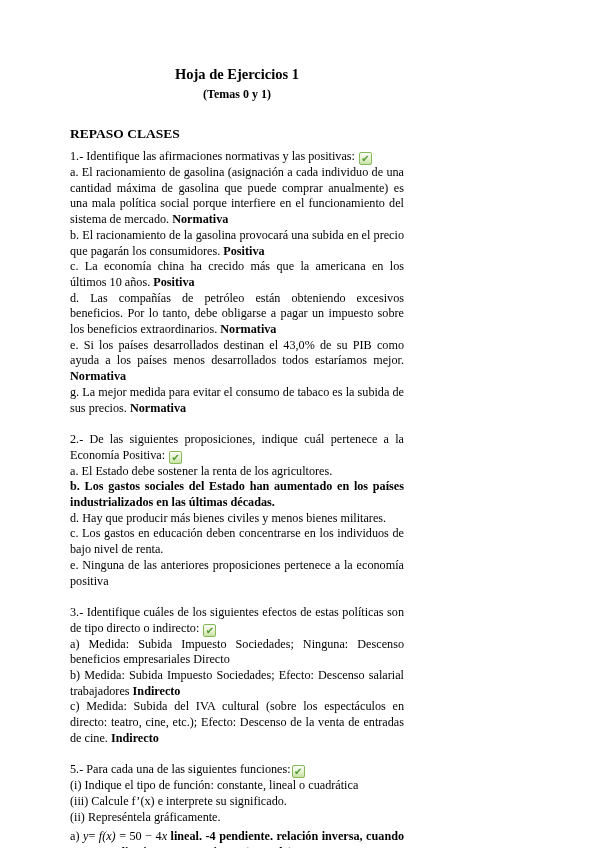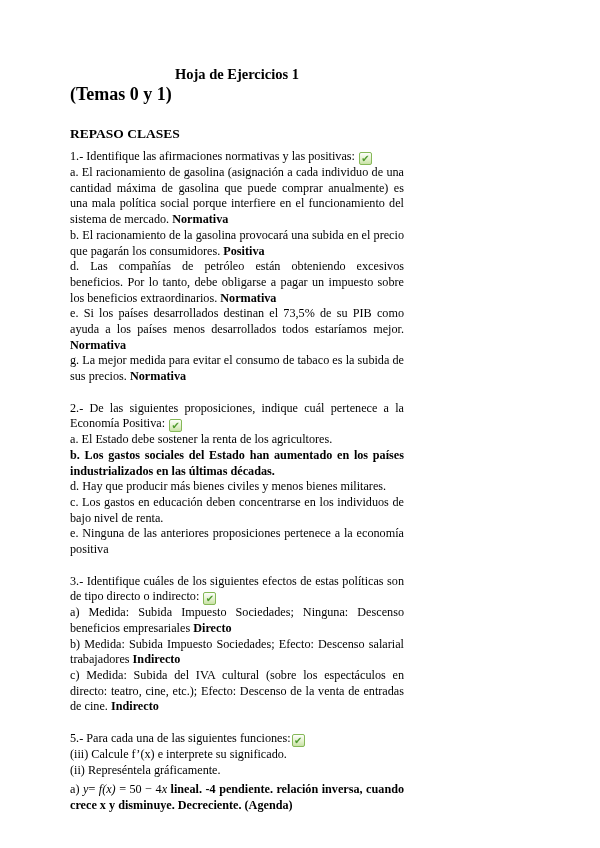--- a/index.html
+++ b/index.html
@@ -17,22 +17,22 @@
   }
   .title{
     margin:0;
     text-align:center;
     font-size:14.5px;
     font-weight:bold;
     line-height:20px;
   }
   .subtitle{
     margin:0;
-    text-align:left;
-    font-size:18px;
+    text-align:center;
+    font-size:12px;
     font-weight:bold;
     line-height:20px;
   }
   .section-heading{
     margin:21px 0 0 0;
     text-align:left;
     font-size:13.5px;
     font-weight:bold;
     line-height:17px;
   }
@@ -66,38 +66,40 @@
 
 <div class="page">
   <p class="title">Hoja de Ejercicios 1</p>
   <p class="subtitle">(Temas 0 y 1)</p>
   <p class="section-heading">REPASO CLASES</p>
   <div class="doc-body">
       <div class="question">
         <p class="para"><span>1.- Identifique las afirmaciones normativas y las positivas: </span><span class="check" style="border-color: rgb(133, 184, 87); color: rgb(78, 154, 46);">✔</span></p>
         <p class="para"><span>a. El racionamiento de gasolina (asignación a cada individuo de una cantidad máxima de gasolina que puede comprar anualmente) es una mala política social porque interfiere en el funcionamiento del sistema de mercado. </span><span style="font-weight: bold;">Normativa</span></p>
         <p class="para"><span>b. El racionamiento de la gasolina provocará una subida en el precio que pagarán los consumidores. </span><span style="font-weight: bold;">Positiva</span></p>
+        <p class="para"><span>c. La economía china ha crecido más que la americana en los últimos 10 años. </span><span style="font-weight: bold;">Positiva</span></p>
         <p class="para"><span>d. Las compañías de petróleo están obteniendo excesivos beneficios. Por lo tanto, debe obligarse a pagar un impuesto sobre los beneficios extraordinarios. </span><span style="font-weight: bold;">Normativa</span></p>
-        <p class="para"><span>e. Si los países desarrollados destinan el 73,5% de su PIB como ayuda a los países menos desarrollados todos estaríamos mejor. </span><span style="font-weight: bold;">Normativa</span></p>
+        <p class="para"><span>e. Si los países desarrollados destinan el 43,0% de su PIB como ayuda a los países menos desarrollados todos estaríamos mejor. </span><span style="font-weight: bold;">Normativa</span></p>
         <p class="para"><span>g. La mejor medida para evitar el consumo de tabaco es la subida de sus precios. </span><span style="font-weight: bold;">Normativa</span></p>
       </div>
       <div class="question">
         <p class="para"><span>2.- De las siguientes proposiciones, indique cuál pertenece a la Economía Positiva: </span><span class="check" style="border-color: rgb(133, 184, 87); color: rgb(78, 154, 46);">✔</span></p>
         <p class="para"><span>a. El Estado debe sostener la renta de los agricultores.</span></p>
         <p class="para"><span style="font-weight: bold;">b. Los gastos sociales del Estado han aumentado en los países industrializados en las últimas décadas.</span></p>
         <p class="para"><span>d. Hay que producir más bienes civiles y menos bienes militares.</span></p>
         <p class="para"><span>c. Los gastos en educación deben concentrarse en los individuos de bajo nivel de renta.</span></p>
         <p class="para"><span>e. Ninguna de las anteriores proposiciones pertenece a la economía positiva</span></p>
       </div>
       <div class="question">
         <p class="para"><span>3.- Identifique cuáles de los siguientes efectos de estas políticas son de tipo directo o indirecto: </span><span class="check" style="border-color: rgb(133, 184, 87); color: rgb(78, 154, 46);">✔</span></p>
-        <p class="para"><span>a) Medida: Subida Impuesto Sociedades; Ninguna: Descenso beneficios empresariales </span><span style="font-weight: bold;">Directo</span></p>
+        <p class="para"><span>a) Medida: Subida Impuesto Sociedades; Ninguna: Descenso beneficios empresariales </span><span style="font-weight: normal;">Directo</span></p>
         <p class="para"><span>b) Medida: Subida Impuesto Sociedades; Efecto: Descenso salarial trabajadores </span><span style="font-weight: bold;">Indirecto</span></p>
         <p class="para"><span>c) Medida: Subida del IVA cultural (sobre los espectáculos en directo: teatro, cine, etc.); Efecto: Descenso de la venta de entradas de cine. </span><span style="font-weight: bold;">Indirecto</span></p>
       </div>
       <div class="question">
         <p class="para"><span>5.- Para cada una de las siguientes funciones:</span><span class="check" style="border-color: rgb(133, 184, 87); color: rgb(78, 154, 46);">✔</span></p>
+        <p class="para"><span>(i) Indique el tipo de función: constante, lineal o cuadrática</span></p>
         <p class="para"><span>(iii) Calcule f’(x) e interprete su significado.</span></p>
         <p class="para"><span>(ii) Represéntela gráficamente.</span></p>
         <p class="para spaced"><span>a) </span><span style="font-style: italic;">y</span><span>= </span><span style="font-style: italic;">f</span><span style="font-style: italic;">(</span><span style="font-style: italic;">x</span><span style="font-style: italic;">)</span><span> = 50 − 4</span><span style="font-style: italic;">x</span><span> </span><span style="font-weight: bold;">lineal. -4 pendiente. relación inversa, cuando crece x y disminuye. Decreciente. (Agenda)</span></p>
       </div>
     </div>
 </div>
 
 </body></html>

